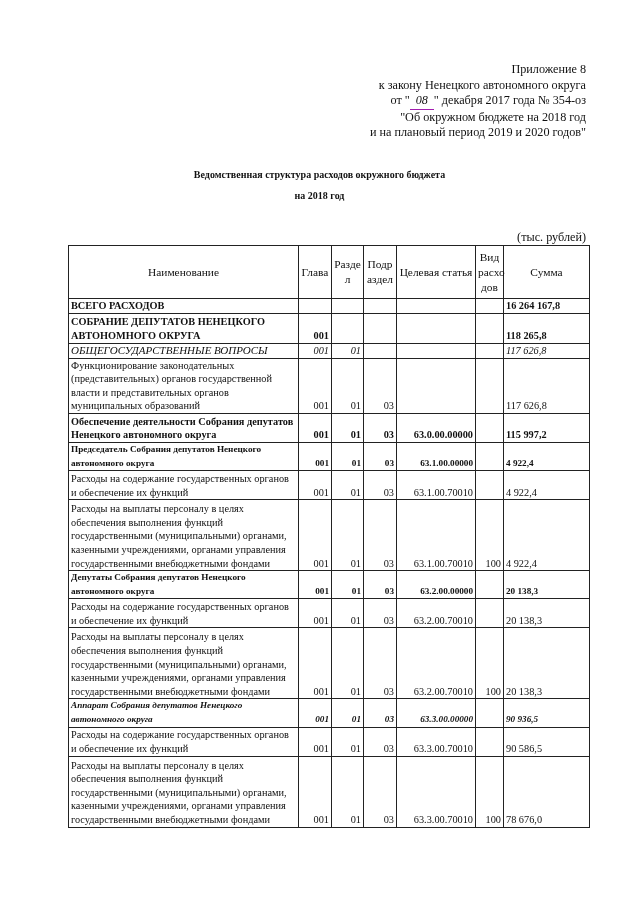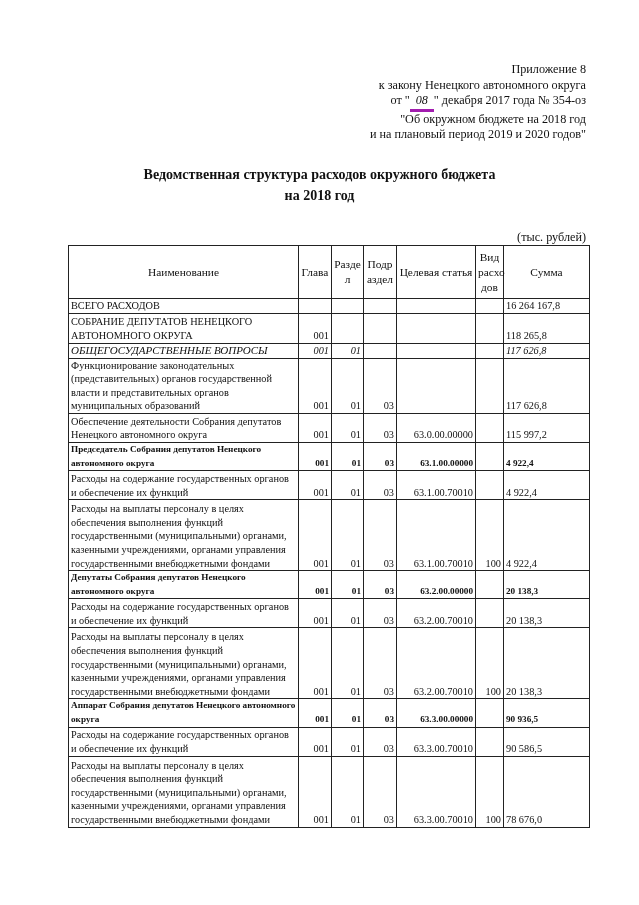--- a/index.html
+++ b/index.html
@@ -4,41 +4,41 @@
   <style>
     html, body { margin: 0; padding: 0; background: #ffffff; }
     body {
       width: 639px; height: 905px; position: relative; overflow: hidden;
       font-family: "Liberation Serif", serif; color: #111;
     }
     .appendix {
       position: absolute; right: 53px; top: 62px; text-align: right;
       font-size: 12.2px; line-height: 15.5px; margin-left: 28px;
     }
-    .appendix .date-hand { display: inline-block; min-width: 24px; border-bottom: 3px solid #a21caf; text-align: center; font-style: italic; }
+    .appendix .date-hand { display: inline-block; min-width: 24px; border-bottom: 1px solid #a21caf; text-align: center; font-style: italic; }
     .title {
       position: absolute; left: 0; width: 639px; top: 164px; text-align: center;
-      font-weight: bold; font-size: 14px; line-height: 21px;
+      font-weight: bold; font-size: 10px; line-height: 21px;
     }
     .units {
       position: absolute; right: 53px; top: 230px; font-size: 12.2px;
     }
     table.budget {
       position: absolute; left: 68px; top: 245px; width: 521px;
       border-collapse: collapse; table-layout: fixed;
       font-size: 10.3px; line-height: 13.6px;
     }
     table.budget td, table.budget th {
       border: 1.3px solid #222; padding: 0 2px; vertical-align: bottom;
     }
     table.budget th { font-weight: normal; vertical-align: middle; text-align: center; font-size: 11.4px; line-height: 15px; }
     .c-name { text-align: left; }
     .c-num { text-align: left; }
     .c-code { text-align: right; }
-    .bold td { font-weight: normal; margin-top: 8px; }
+    .bold td { font-weight: bold; margin-top: 8px; }
     .small-bold td { font-weight: bold; font-size: 9.2px; }
     .upper-name { font-size: 11px; }
   </style>
 </head>
 <body>
 
 <div class="appendix">
   <div>Приложение 8</div>
   <div>к закону Ненецкого автономного округа</div>
   <div><span>от "</span><span class="date-hand">08</span><span>" декабря 2017 года № 354-оз</span></div>
@@ -167,21 +167,21 @@
       </tr>
       <tr style="height: 71px;">
         <td class="c-name">Расходы на выплаты персоналу в целях обеспечения выполнения функций государственными (муниципальными) органами, казенными учреждениями, органами управления государственными внебюджетными фондами</td>
         <td class="c-code">001</td>
         <td class="c-code">01</td>
         <td class="c-code">03</td>
         <td class="c-code">63.2.00.70010</td>
         <td class="c-code">100</td>
         <td class="c-num">20 138,3</td>
       </tr>
-      <tr class="small-bold" style="height: 28px;">
+      <tr class="small-bold" style="height: 28px; font-style: italic;">
         <td class="c-name">Аппарат Собрания депутатов Ненецкого автономного округа</td>
         <td class="c-code">001</td>
         <td class="c-code">01</td>
         <td class="c-code">03</td>
         <td class="c-code">63.3.00.00000</td>
         <td class="c-code"></td>
         <td class="c-num">90 936,5</td>
       </tr>
       <tr style="height: 29px;">
         <td class="c-name"> Расходы на содержание государственных органов и обеспечение их функций</td>

